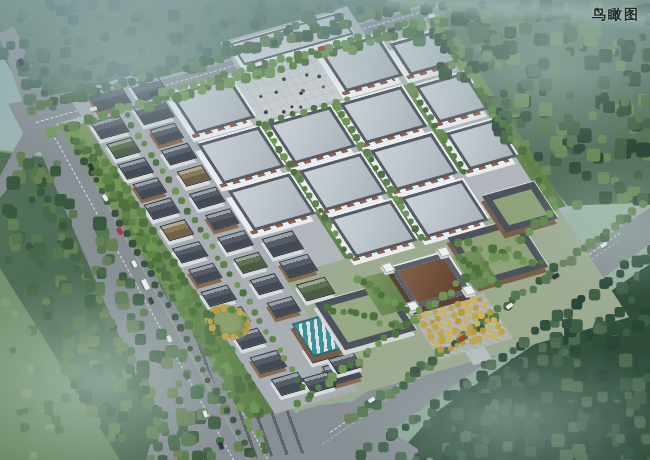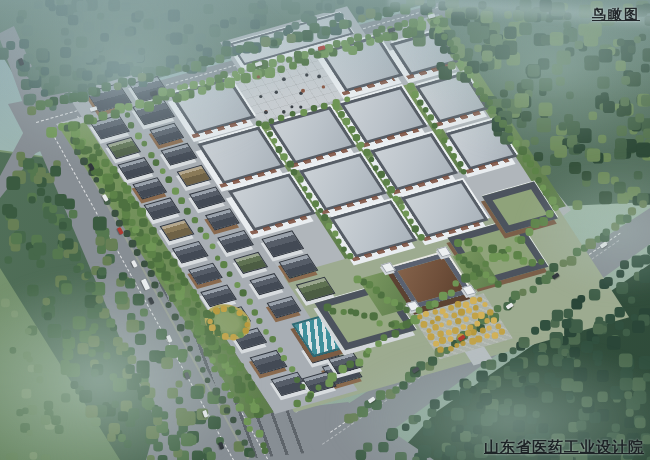--- a/index.html
+++ b/index.html
@@ -59,21 +59,21 @@
   .path{background:#b8bec2;}
   .ybase{background:#adb3ab;background-image:repeating-linear-gradient(45deg,rgba(255,255,255,.12) 0 2px,rgba(0,0,0,0) 2px 6px);}
   .circle-garden{border-radius:50%;background:radial-gradient(circle,#8aa06c 0 40%,#6f8c55 70%);border:3px solid #b3a85e;}
   
   .fog{position:absolute;border-radius:50%;filter:blur(7px);}
   .veil{position:absolute;left:0;top:0;width:650px;height:100px;
     background:linear-gradient(to bottom,rgba(158,184,190,.55),rgba(158,184,190,0));}
   .farband{position:absolute;left:388px;top:-4px;width:270px;height:26px;transform:rotate(4deg);
     background:linear-gradient(to bottom,rgba(196,210,210,.0),rgba(196,210,210,.5),rgba(196,210,210,0));filter:blur(2px);}
   
-  .lbl{position:absolute;color:#23282c;font-weight:700;text-shadow:0 0 2px rgba(230,240,238,.6);text-decoration:underline;}
+  .lbl{position:absolute;color:#23282c;font-weight:700;text-shadow:0 0 2px rgba(230,240,238,.6);}
   .lbl-view{top:6px;right:10px;font-size:14px;letter-spacing:2px;}
   .lbl-credit{bottom:3px;right:6px;font-size:15px;letter-spacing:1px;color:#1d2326;}
 </style>
 </head>
 <body>
 
 <div id="canvas">
 
   <div class="zone z-field" style="clip-path:polygon(0px 150px,70px 160px,270px 460px,0px 460px);"></div>
   <div class="zone z-top" style="clip-path:polygon(0px 0px,440px 0px,36px 112px,0px 52px);"></div>
@@ -240,14 +240,13 @@
 
   <div class="farband"></div>
   <div class="veil"></div>
   <div class="fog" style="left:-40px;top:-30px;width:340px;height:200px;background:radial-gradient(closest-side,rgba(176,199,204,.55),rgba(176,199,204,0));"></div>
   <div class="fog" style="left:400px;top:-20px;width:300px;height:180px;background:radial-gradient(closest-side,rgba(170,196,192,.5),rgba(170,196,192,0));"></div>
   <div class="fog" style="left:-60px;top:270px;width:320px;height:220px;background:radial-gradient(closest-side,rgba(186,206,200,.62),rgba(186,206,200,0));"></div>
   <div class="fog" style="left:330px;top:340px;width:360px;height:160px;background:radial-gradient(closest-side,rgba(168,192,186,.55),rgba(168,192,186,0));"></div>
   <div class="fog" style="left:520px;top:160px;width:200px;height:140px;background:radial-gradient(closest-side,rgba(175,198,192,.4),rgba(175,198,192,0));"></div>
 
   <div class="lbl lbl-view">鸟瞰图</div>
-  <div class="lbl lbl-credit">山东省医药工业设计院</div>
 </div>
 
 </body></html>

